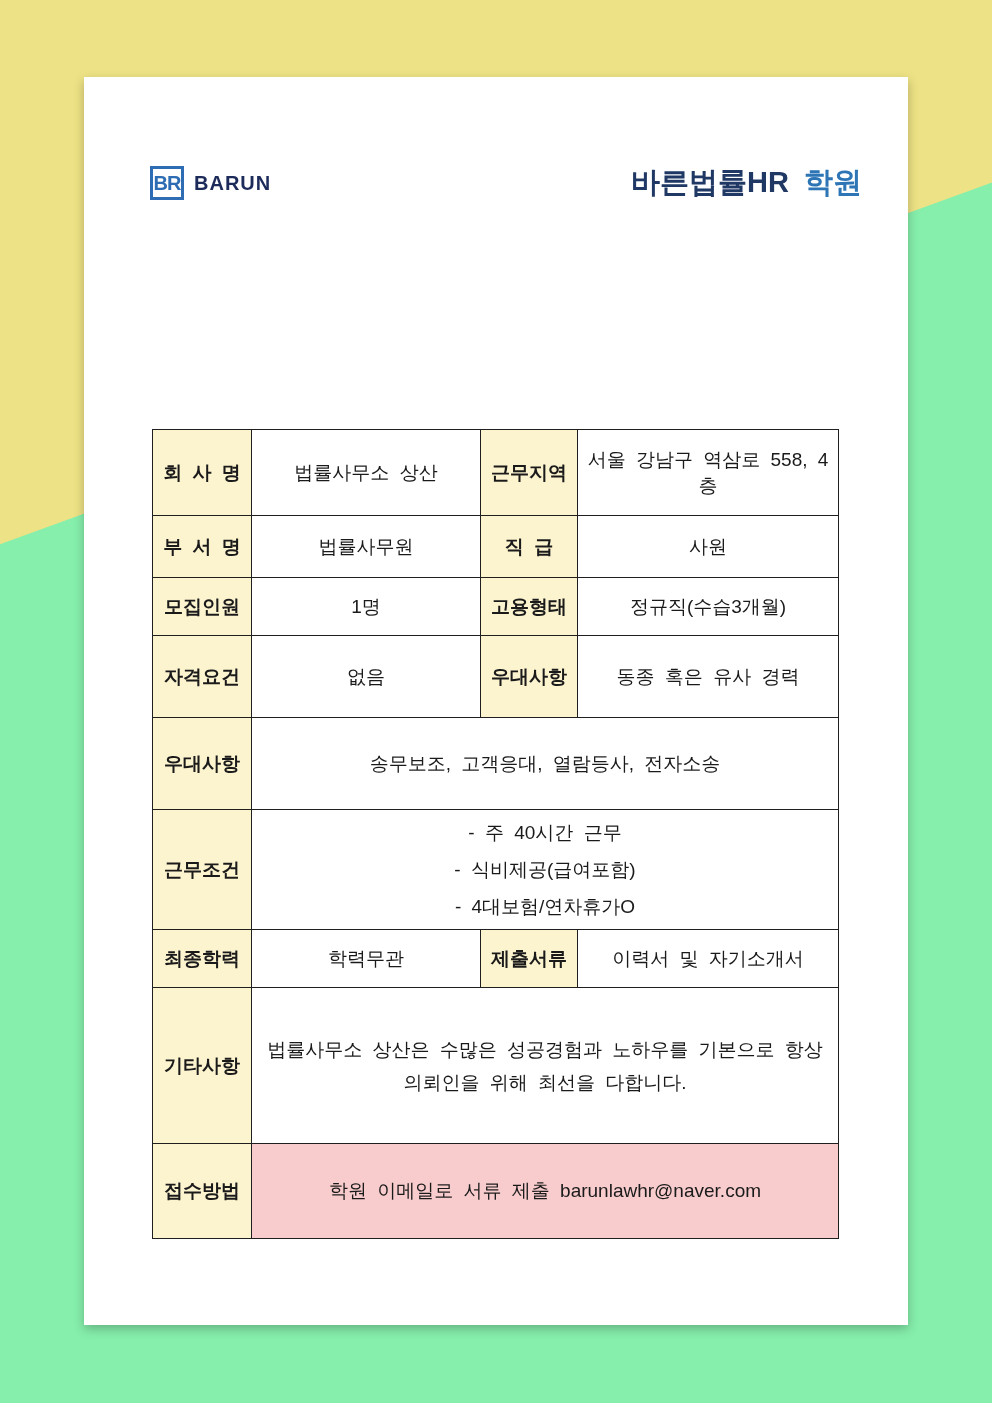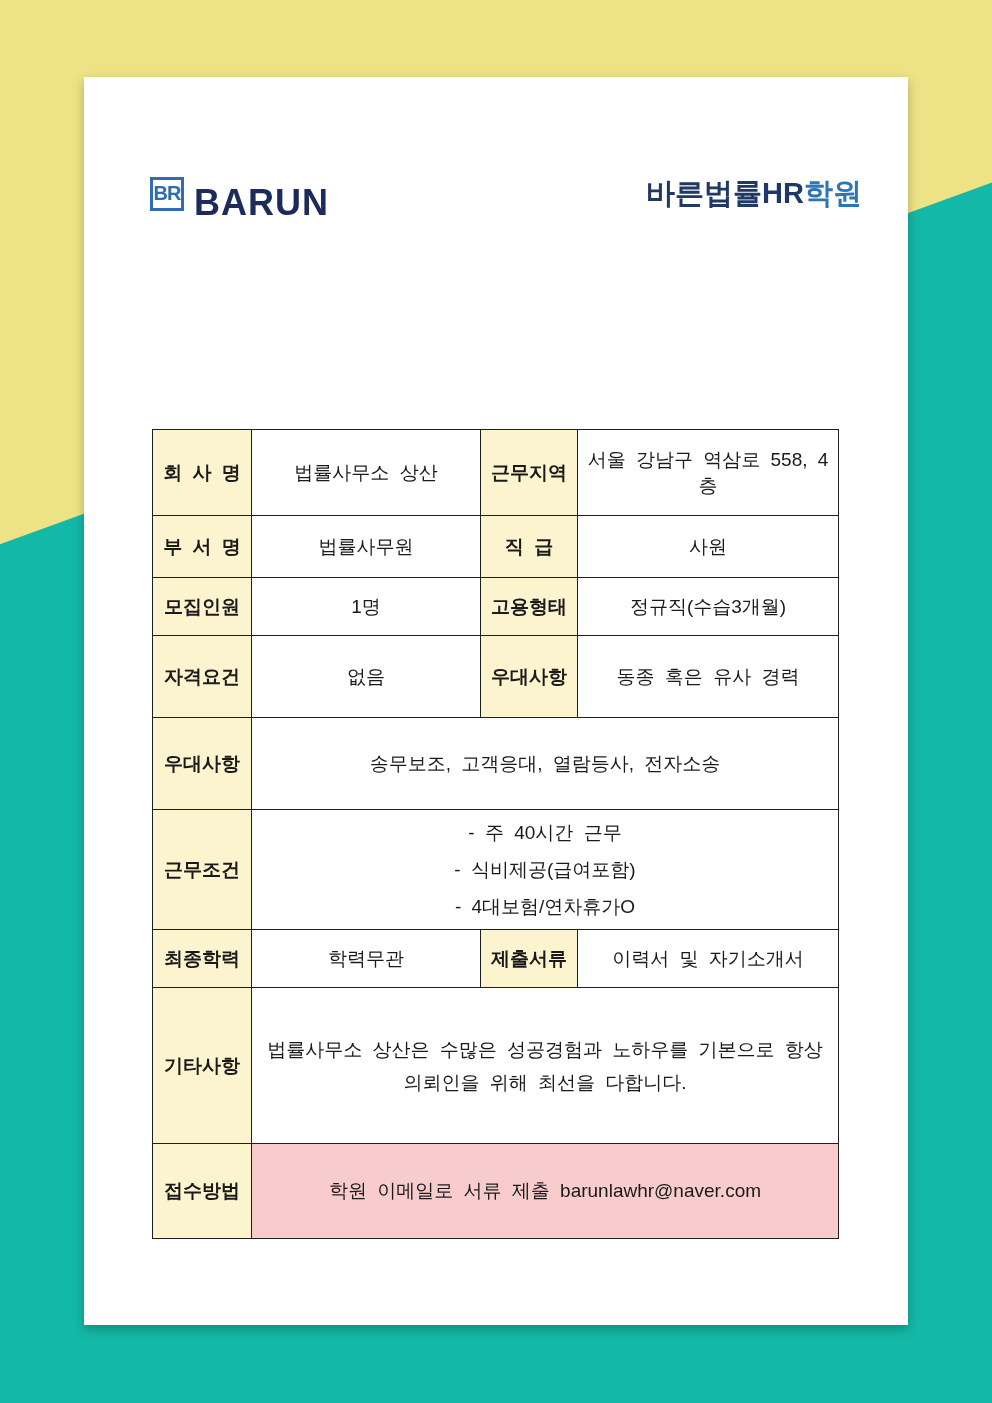--- a/index.html
+++ b/index.html
@@ -2,21 +2,21 @@
 <html><head>
 <meta charset="utf-8">
 <style>
   html,body{margin:0;padding:0;}
   body{
     font-family:"Liberation Sans","DejaVu Sans",sans-serif;
     width:992px;height:1403px;
   }
   .canvas{
     position:relative;width:992px;height:1403px;
-    background:#14b8a6;overflow:hidden;
+    background:#86efac;overflow:hidden;
   }
   .bg-yellow{
     position:absolute;left:0;top:0;width:100%;height:100%;
     background:#EDE285;
     clip-path:polygon(0 0,100% 0,100% 13%,0 38.8%);
   }
   .page{
     position:absolute;left:84px;top:77px;width:824px;height:1248px;
     background:#ffffff;
     box-shadow:0 4px 10px rgba(0,0,0,.25);
@@ -27,27 +27,27 @@
     display:flex;justify-content:space-between;align-items:center;
   }
   .brand-left{display:flex;align-items:center;gap:10px;}
   .logo-box{
     width:34px;height:34px;box-sizing:border-box;
     border:3px solid #2E6DB4;color:#2E6DB4;
     display:flex;align-items:center;justify-content:center;
     font-weight:bold;font-size:20px;letter-spacing:-1px;
   }
   .logo-text{
-    color:#1C2B5A;font-weight:800;font-size:36px;letter-spacing:1px;margin-top:19px;
+    color:#1C2B5A;font-weight:800;font-size:20px;letter-spacing:1px;
   }
   .brand-right{
     font-weight:800;font-size:29px;letter-spacing:0;
   }
   .academy-primary{color:#1F3864;}
-  .academy-secondary{color:#2E75B6;}
+  .academy-secondary{color:#2E75B6;margin-left:15px;}
   
   .title{
     position:absolute;left:52px;top:128px;margin:0;
     font-size:104px;line-height:1.25;font-weight:900;
     color:#141414;letter-spacing:6px;white-space:nowrap;
   }
   
   table.job{
     position:absolute;left:68px;top:352px;width:686px;
     border-collapse:collapse;table-layout:fixed;

